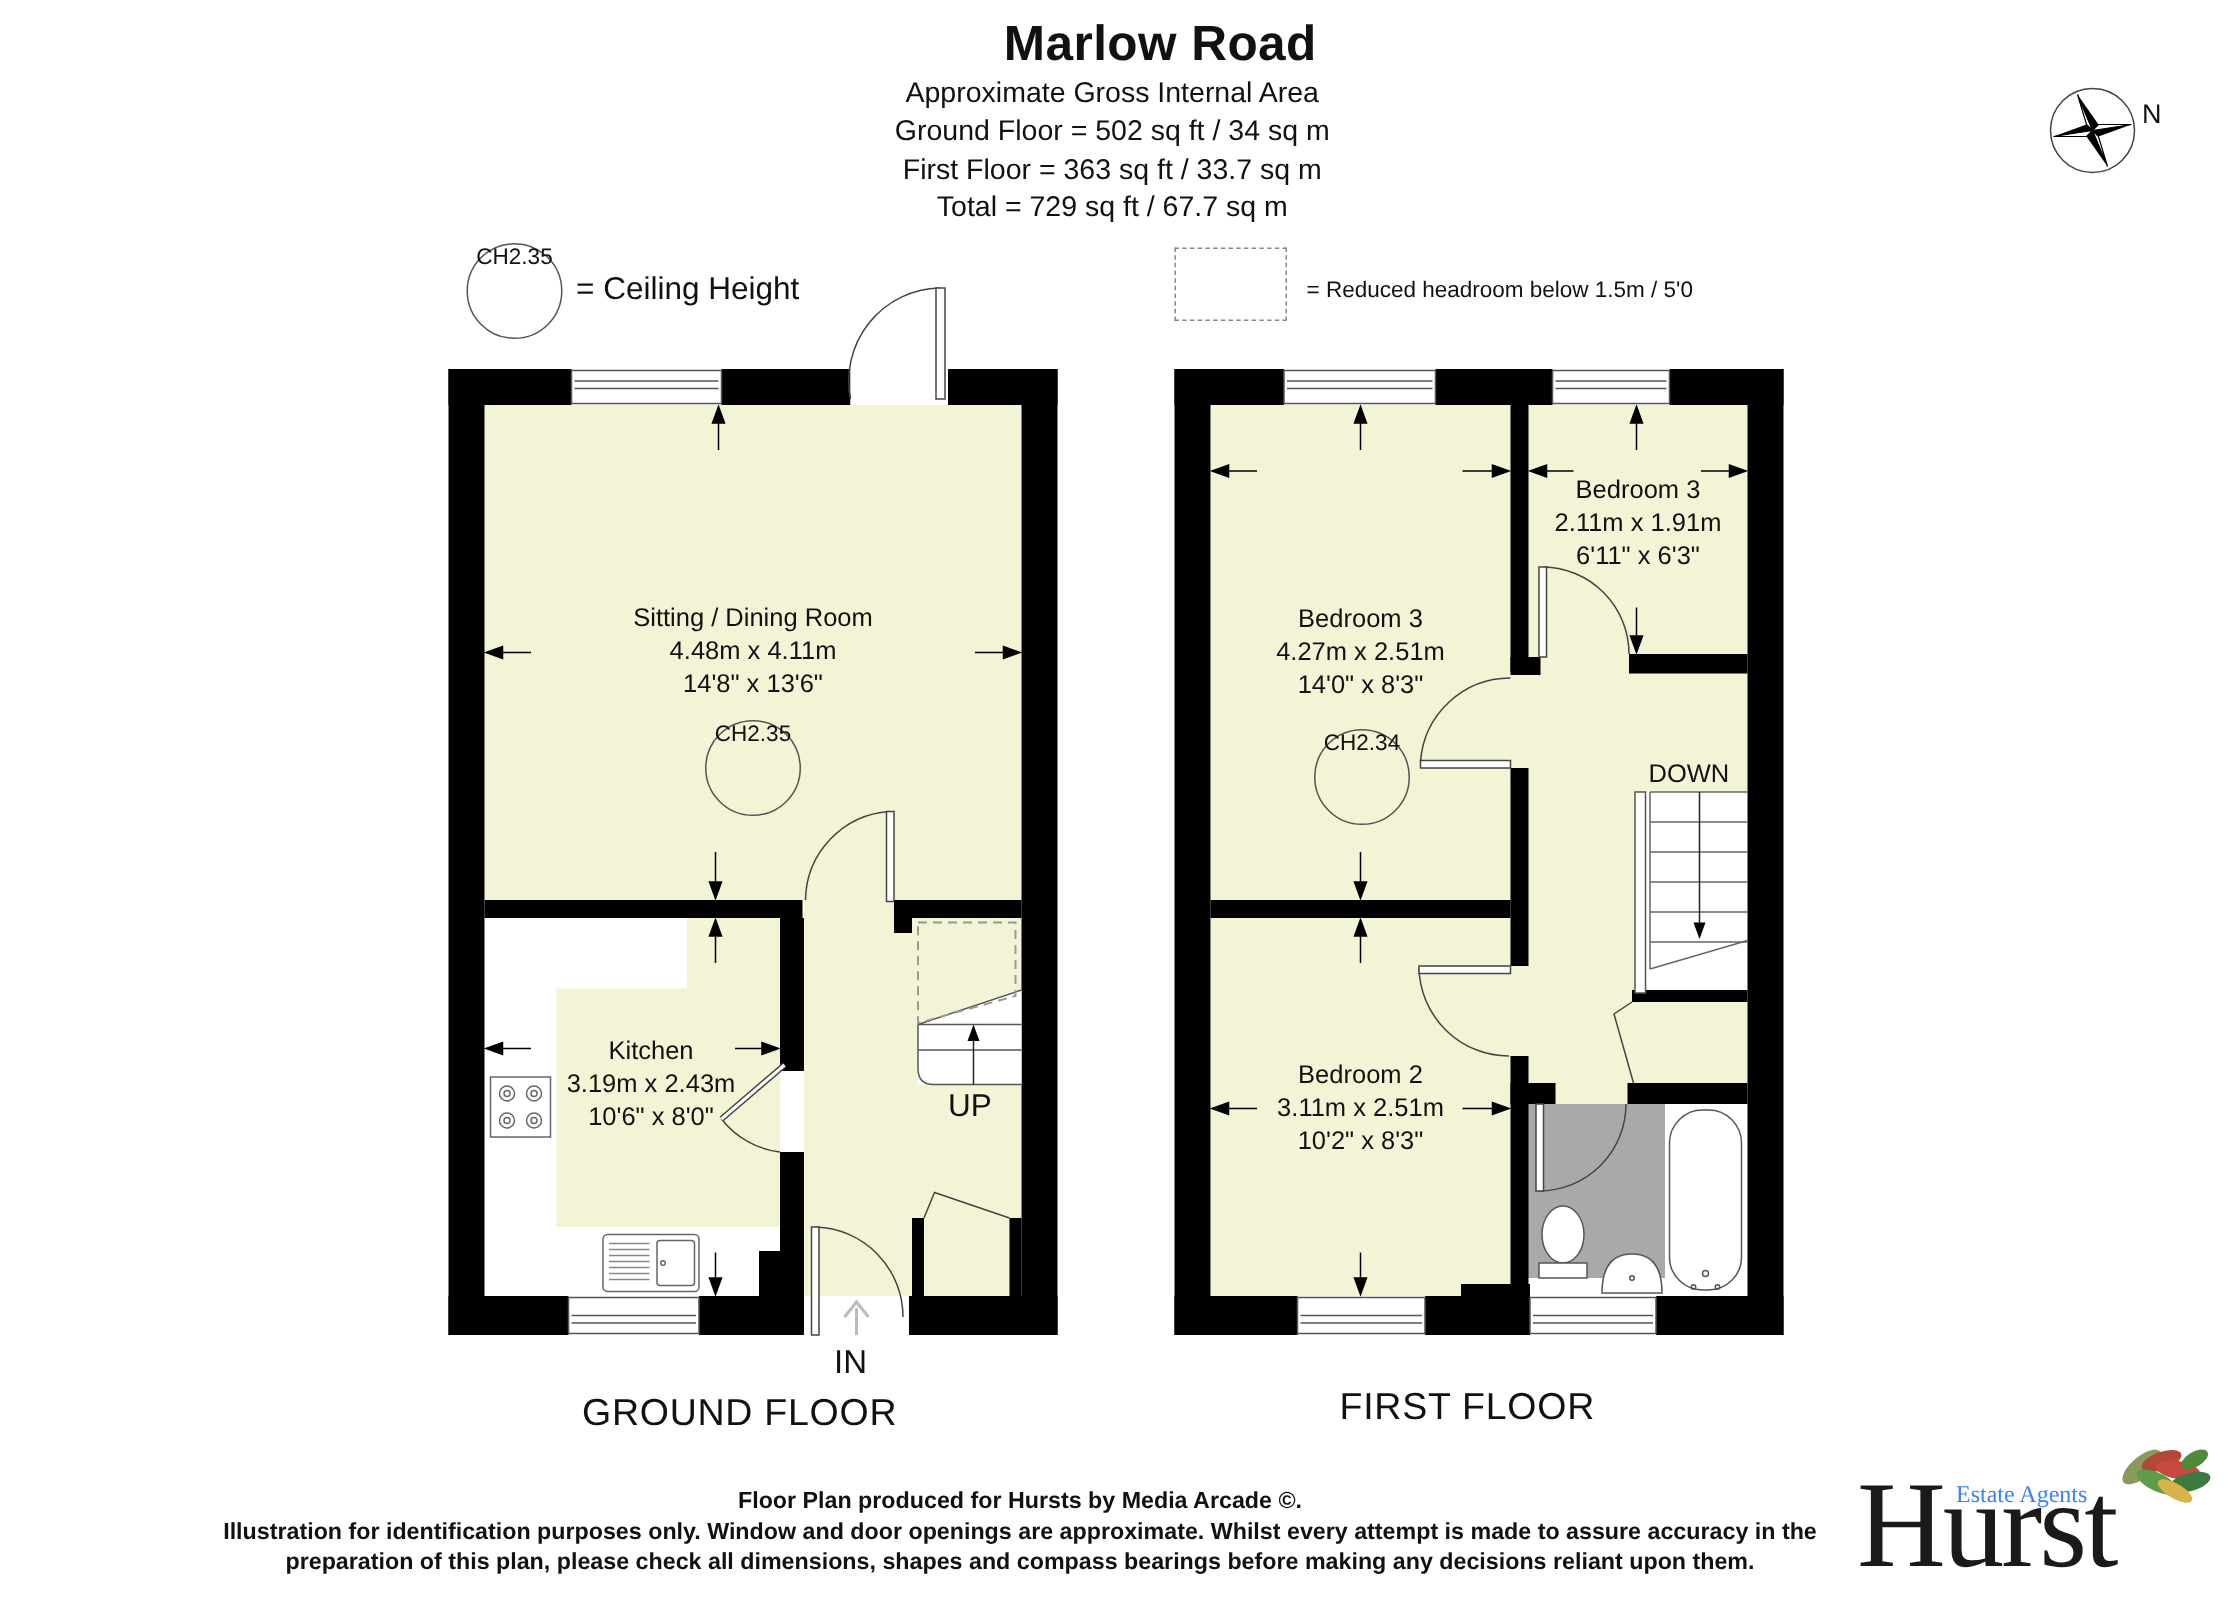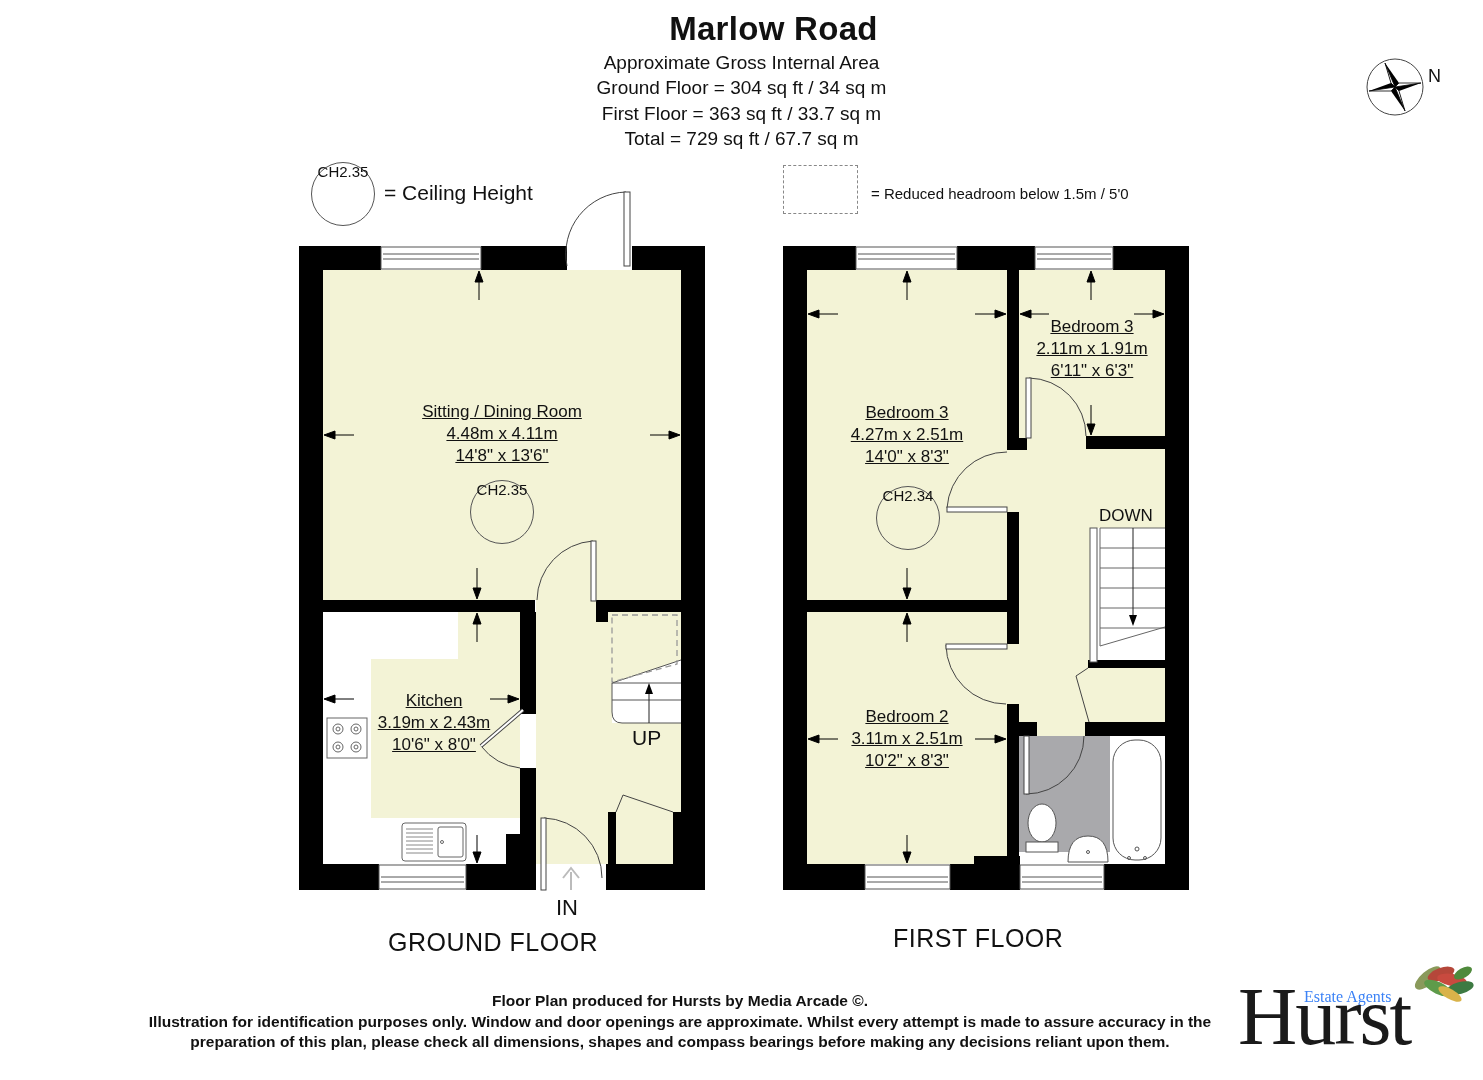--- a/index.html
+++ b/index.html
@@ -1,31 +1,31 @@
 <!DOCTYPE html>
 <html><head>
 <meta charset="utf-8">
 <style>
   html, body { margin: 0; padding: 0; background: #ffffff; }
   body { width: 1483px; height: 1080px; position: relative; overflow: hidden; font-family: "Liberation Sans", sans-serif; color: #111; }
   .abs { position: absolute; }
   .title { left: 0; width: 1483px; top: 10px; text-align: center; font-size: 33px; font-weight: bold; letter-spacing: 0.3px; padding-left: 32px; }
   .sub { left: 0; width: 1483px; text-align: center; font-size: 19px; }
-  .lbl { font-size: 17px; text-align: center; line-height: 22px; white-space: nowrap; text-decoration: underline; }
+  .lbl { font-size: 17px; text-align: center; line-height: 22px; white-space: nowrap; }
   .floor-lbl { font-size: 25px; letter-spacing: 0.5px; }
   .footer { left: 0; width: 1360px; text-align: center; font-size: 15.5px; line-height: 20px; font-weight: bold; }
   .ch-circle { border: 1px solid #555; border-radius: 50%; text-align: center; font-size: 15px; line-height: 18px; display: flex; flex-direction: row; justify-content: center; }
   svg { position: absolute; left: 0; top: 0; }
 </style>
 </head>
 <body>
 
 <div class="abs title">Marlow Road</div>
 <div class="abs sub" style="top:52px">Approximate Gross Internal Area</div>
-<div class="abs sub" style="top:77px">Ground Floor = 304 sq ft / 34 sq m</div>
+<div class="abs sub" style="top:77px">Ground Floor = 502 sq ft / 34 sq m</div>
 <div class="abs sub" style="top:103px">First Floor = 363 sq ft / 33.7 sq m</div>
 <div class="abs sub" style="top:128px">Total = 729 sq ft / 67.7 sq m</div>
 
 <div class="abs" style="left:1365px;top:57px;width:62px;height:62px">
   <svg width="62" height="62" viewBox="0 0 62 62">
     <circle cx="30" cy="30" r="28" fill="none" stroke="#444" stroke-width="1"></circle>
     <polygon points="20,6 34,26 30,30 26,26" fill="#000"></polygon>
     <polygon points="20,6 26,26 30,30" fill="#fff" stroke="#000" stroke-width="0.8"></polygon>
     <polygon points="56,26 34,34 30,30 34,26" fill="#000"></polygon>
     <polygon points="56,26 34,26 30,30" fill="#fff" stroke="#000" stroke-width="0.8"></polygon>

